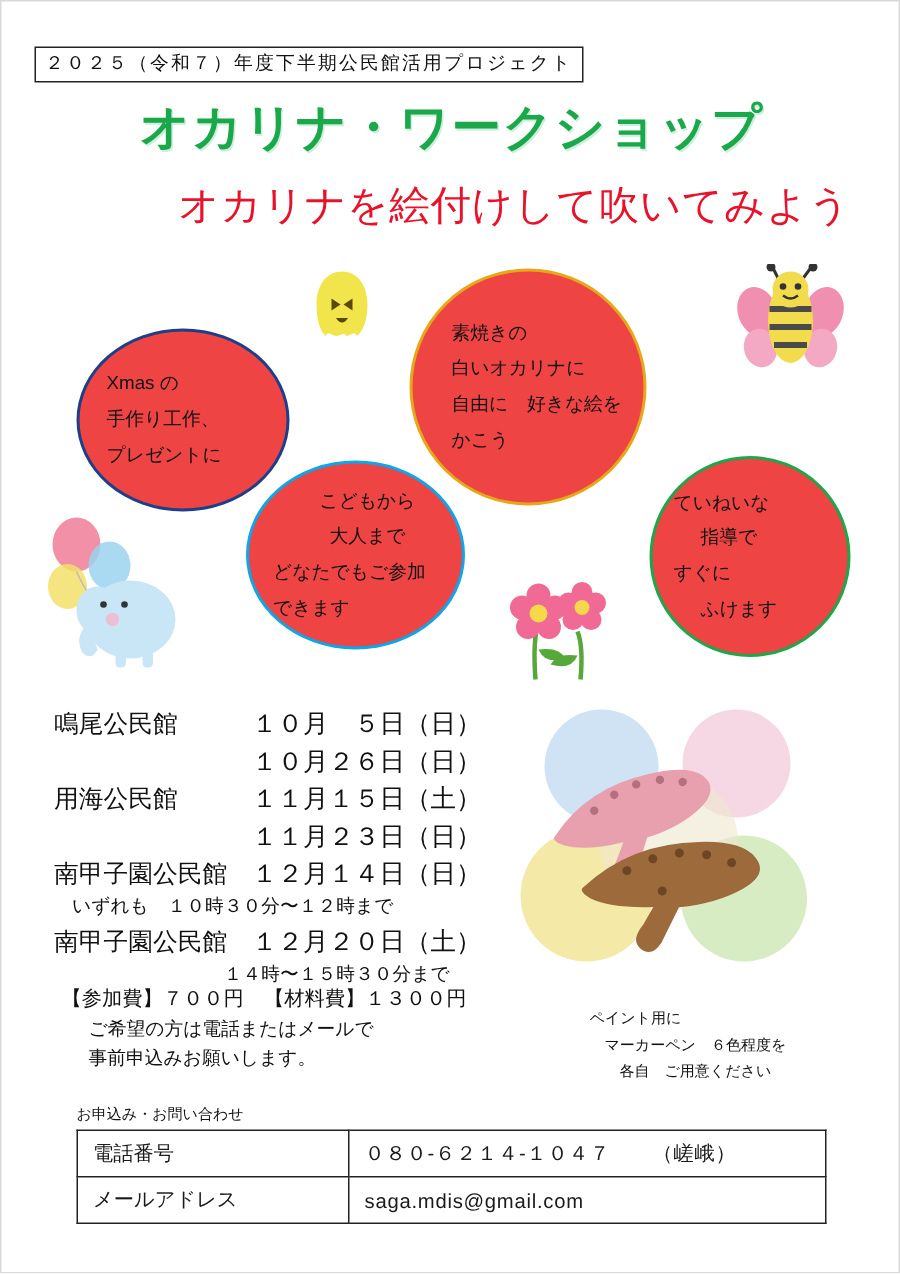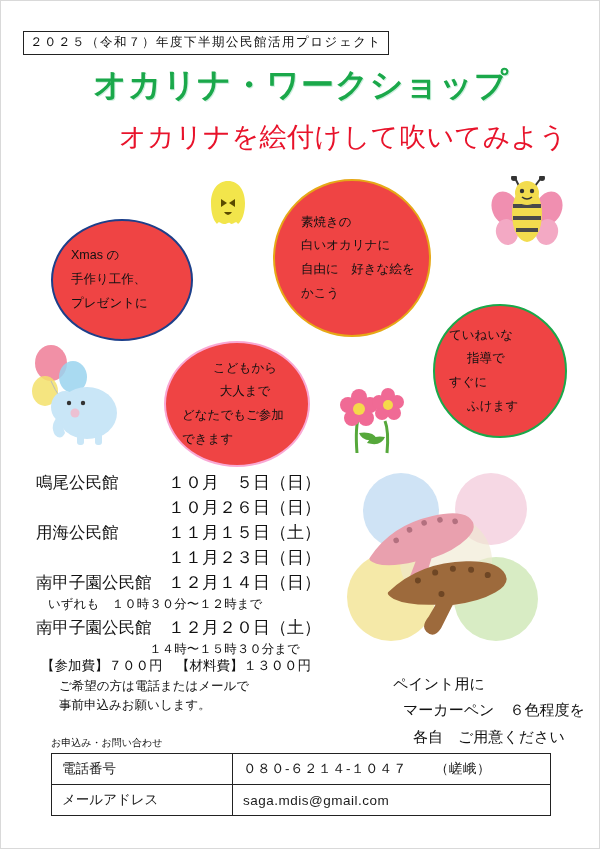--- a/index.html
+++ b/index.html
@@ -79,22 +79,22 @@
     left: 50px; top: 218px; width: 142px; height: 122px;
     border: 2px solid #1d3f8a;
     padding: 0 0 0 18px;
   }
   #bubble-white {
     left: 272px; top: 178px; width: 158px; height: 158px;
     border: 2px solid #e6a817;
     padding: 0 0 0 26px;
   }
   #bubble-kids {
-    left: 163px; top: 340px; width: 146px; height: 126px;
-    border: 2px solid #f9a8d4;
+    left: 163px; top: 306px; width: 146px; height: 126px;
+    border: 2px solid #0ea5e9;
     padding: 0 0 0 16px;
     text-align: left;
   }
   #bubble-kids .c { text-align: center; }
   #bubble-teach {
     left: 432px; top: 303px; width: 134px; height: 134px;
     border: 2px solid #1aa84a;
     padding: 0 0 0 14px;
   }
 
@@ -151,21 +151,21 @@
     font-size: 13.5px;
     line-height: 1.55;
     color: #111;
   }
   .fees .l2, .fees .l3 { font-size: 12.5px; margin-left: 18px; }
 
   .pens-note {
     position: absolute;
     left: 392px;
     top: 670px;
-    font-size: 15px;
+    font-size: 10px;
     line-height: 1.75;
     color: #111;
   }
   .pens-note .i1 { margin-left: 0px; }
   .pens-note .i2 { margin-left: 10px; }
   .pens-note .i3 { margin-left: 20px; }
 
   
   .contact-label {
     position: absolute;

